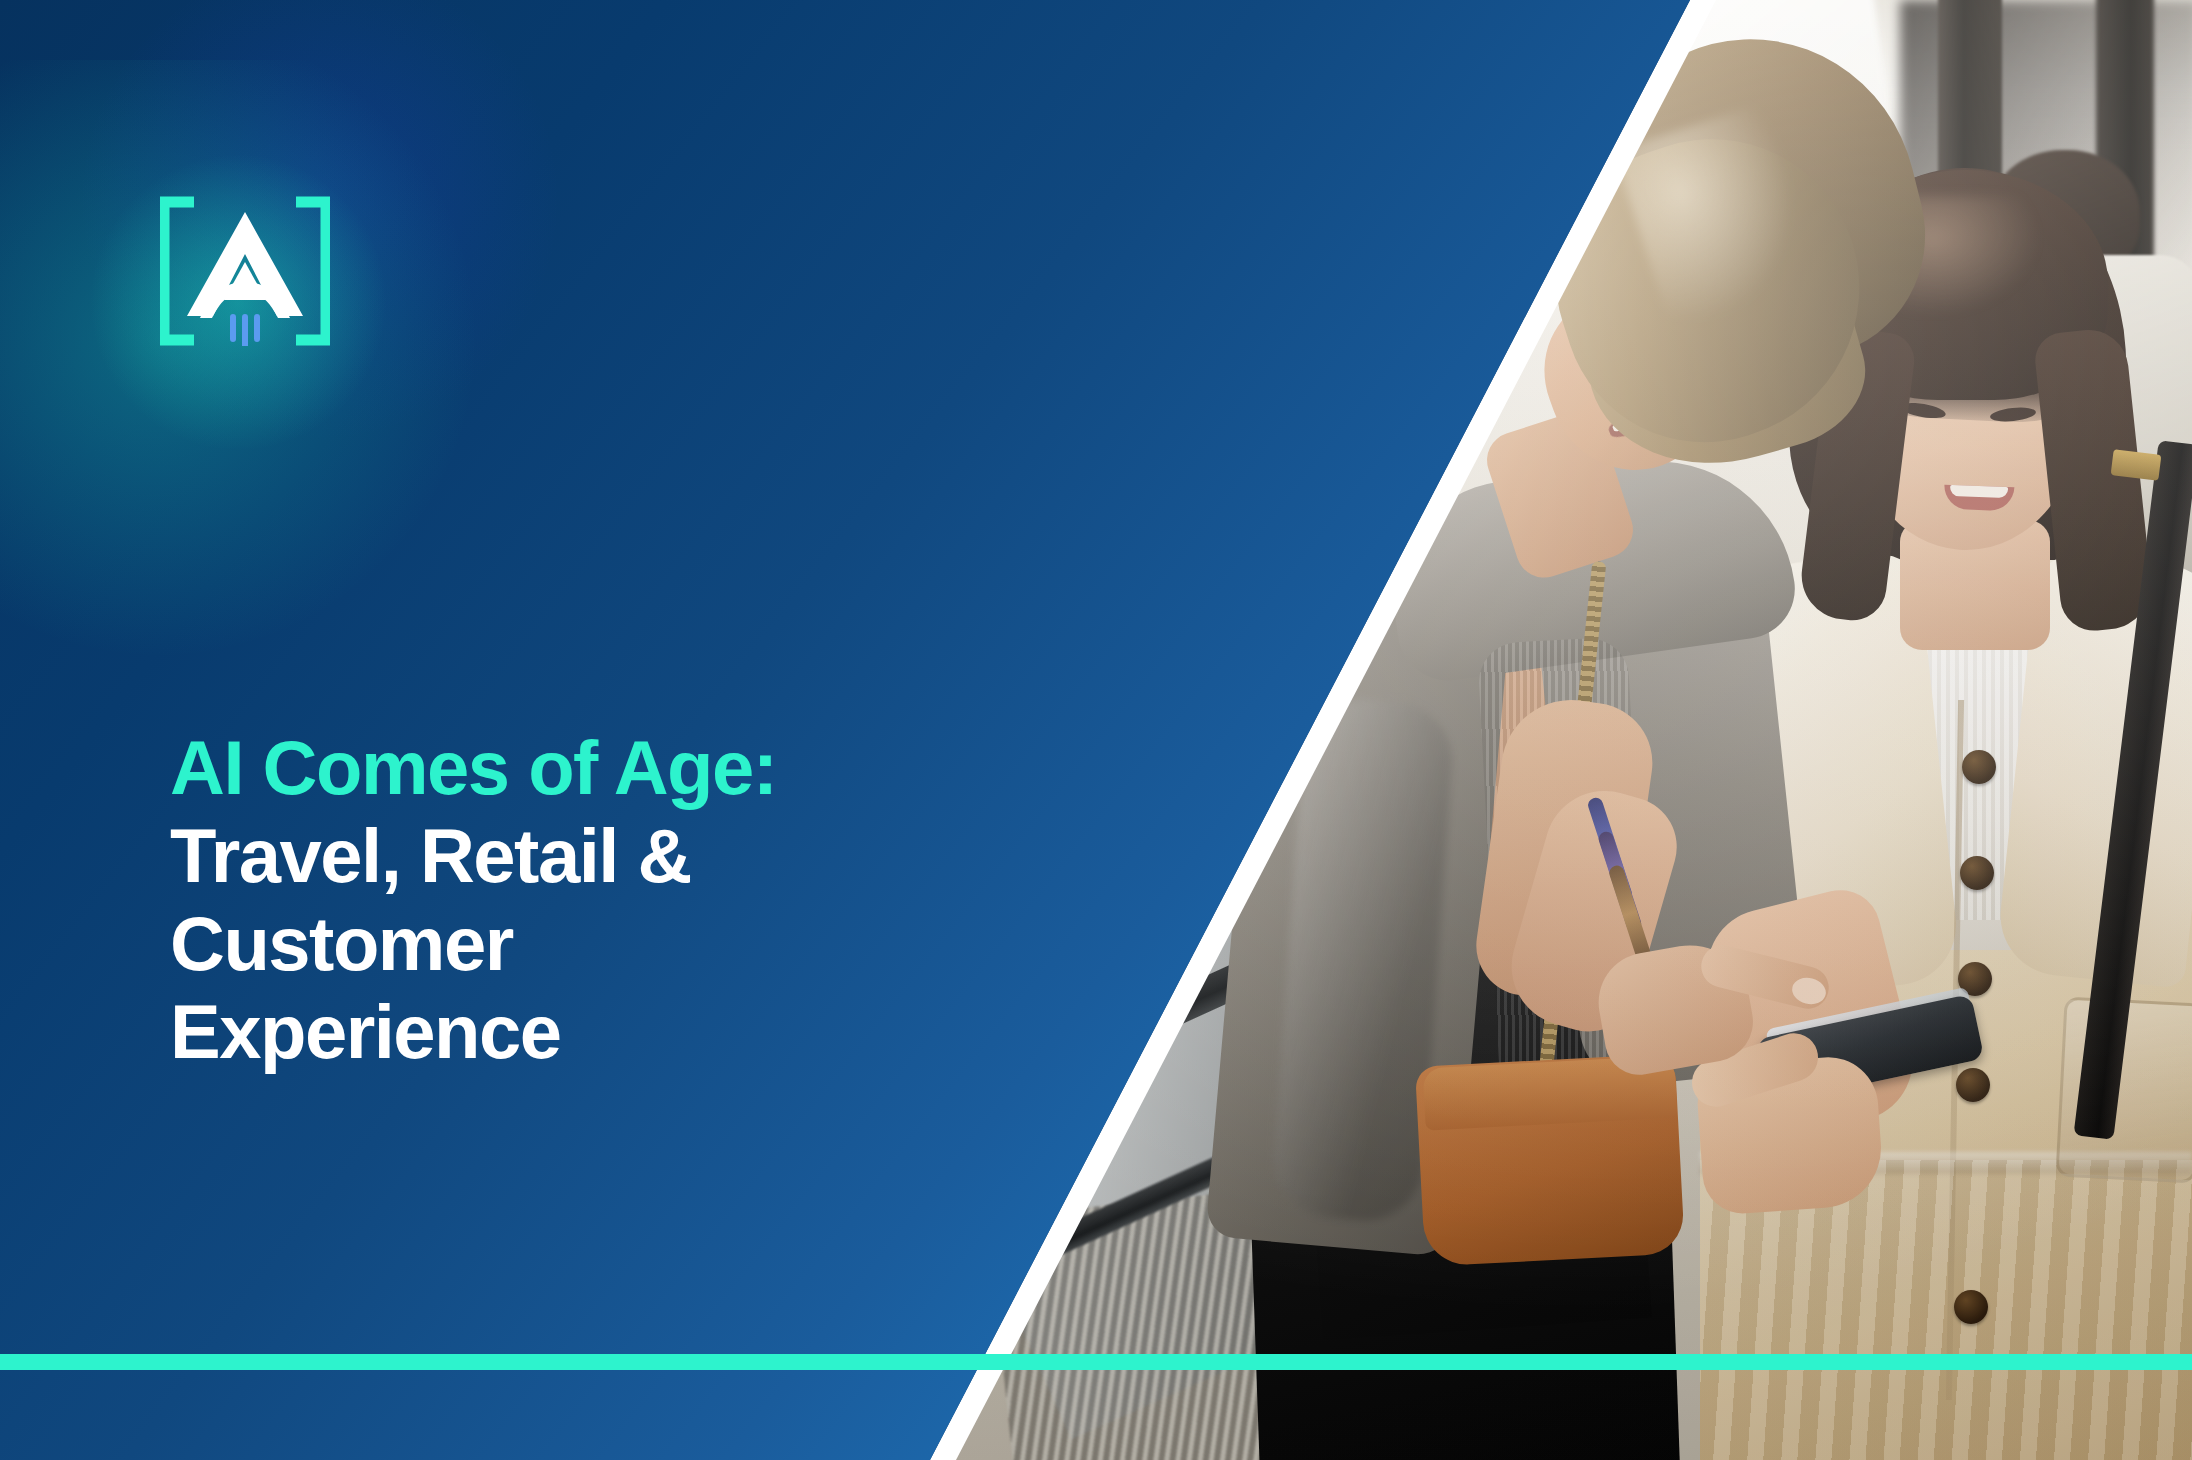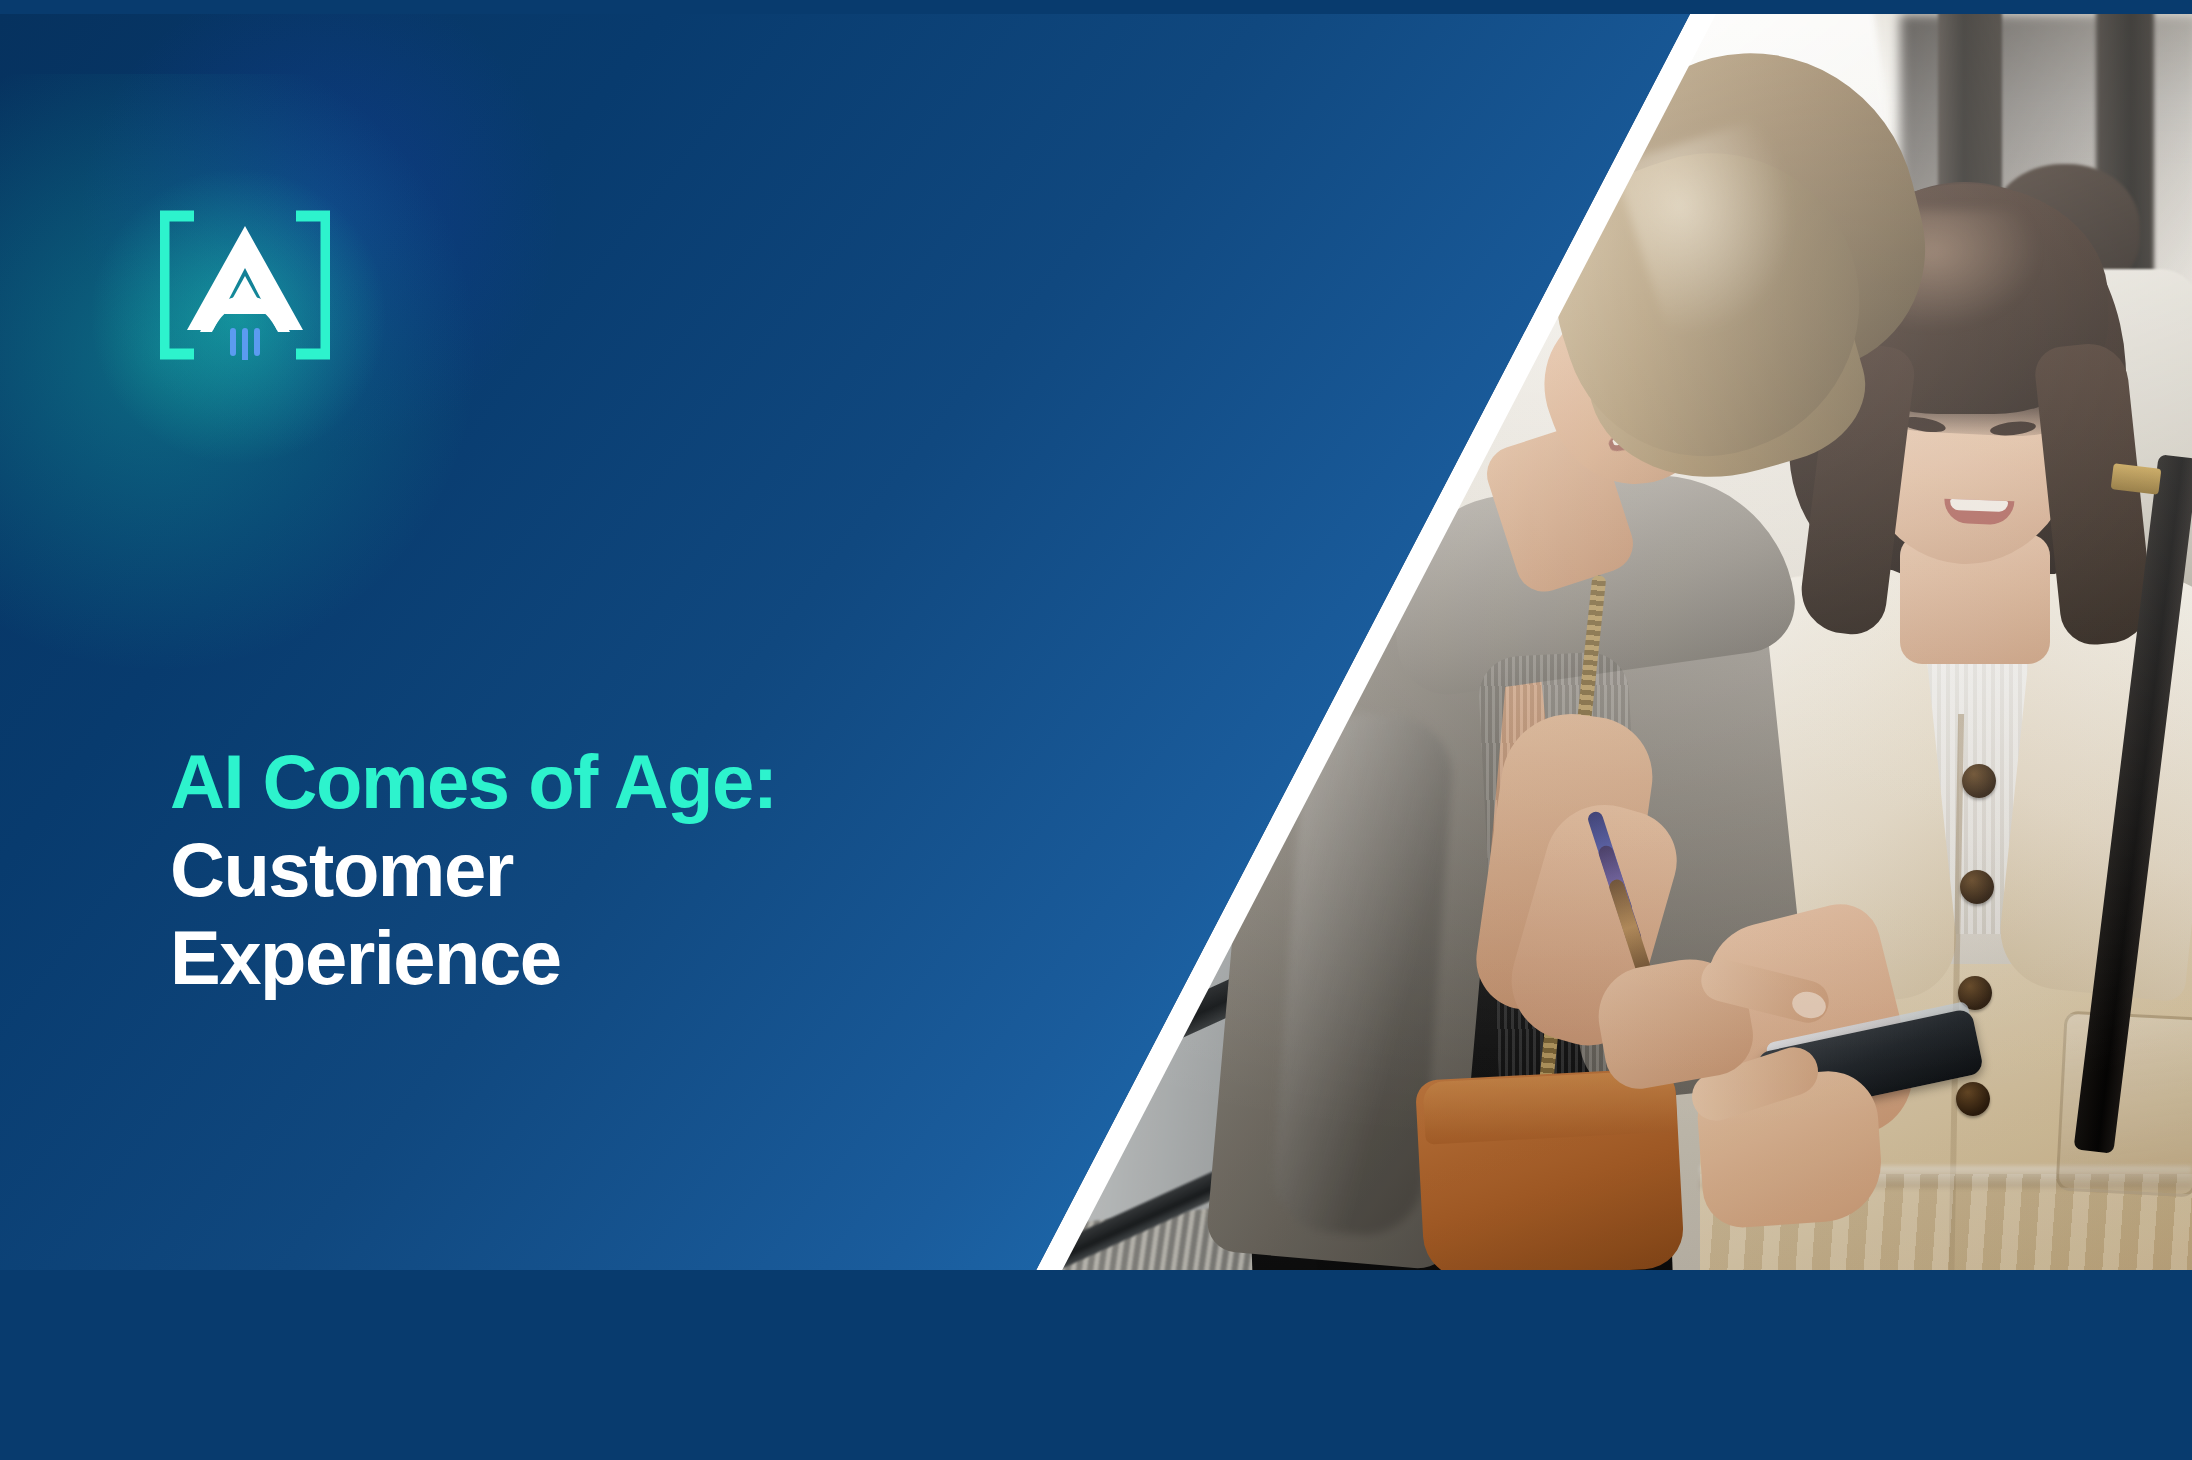--- a/index.html
+++ b/index.html
@@ -8,24 +8,23 @@
   html, body {
     width:2192px; height:1460px;
     overflow:hidden;
     background:#083b6e;
     font-family:"Liberation Sans", sans-serif;
   }
 
   #banner {
     position:relative;
     width:2192px;
-    height:1256px;
+    height:1460px;
     overflow:hidden;
     background:#083b6e;
-    margin-top:14px;
   }
 
   
   .photo-panel {
     position:absolute;
     inset:0;
     -webkit-clip-path: polygon(1712px 0, 2192px 0, 2192px 1460px, 952px 1460px);
     clip-path: polygon(1712px 0, 2192px 0, 2192px 1460px, 952px 1460px);
     overflow:hidden;
     background:#f2efe9;
@@ -642,19 +641,20 @@
       <path d="M85 66 L106 104 H64 Z" fill="#ffffff"></path>
       <path d="M40 122 C52 96 66 86 85 86 C104 86 118 96 130 122 L118 122 C108 102 98 96 85 96 C72 96 62 102 52 122 Z" fill="#ffffff"></path>
       <rect x="70" y="118" width="6" height="28" rx="3" fill="#5b9bf0"></rect>
       <rect x="82" y="118" width="6" height="40" rx="3" fill="#5b9bf0"></rect>
       <rect x="94" y="118" width="6" height="28" rx="3" fill="#5b9bf0"></rect>
     </svg>
   </div>
 
   <h1 class="title">
     <span class="title-line accent">AI Comes of Age:</span>
+    <span class="title-line">Travel, Retail &amp;</span>
     <span class="title-line">Customer</span>
     <span class="title-line">Experience</span>
   </h1>
 
   <div class="teal-bar"></div>
 
 </div>
 
 </body></html>

